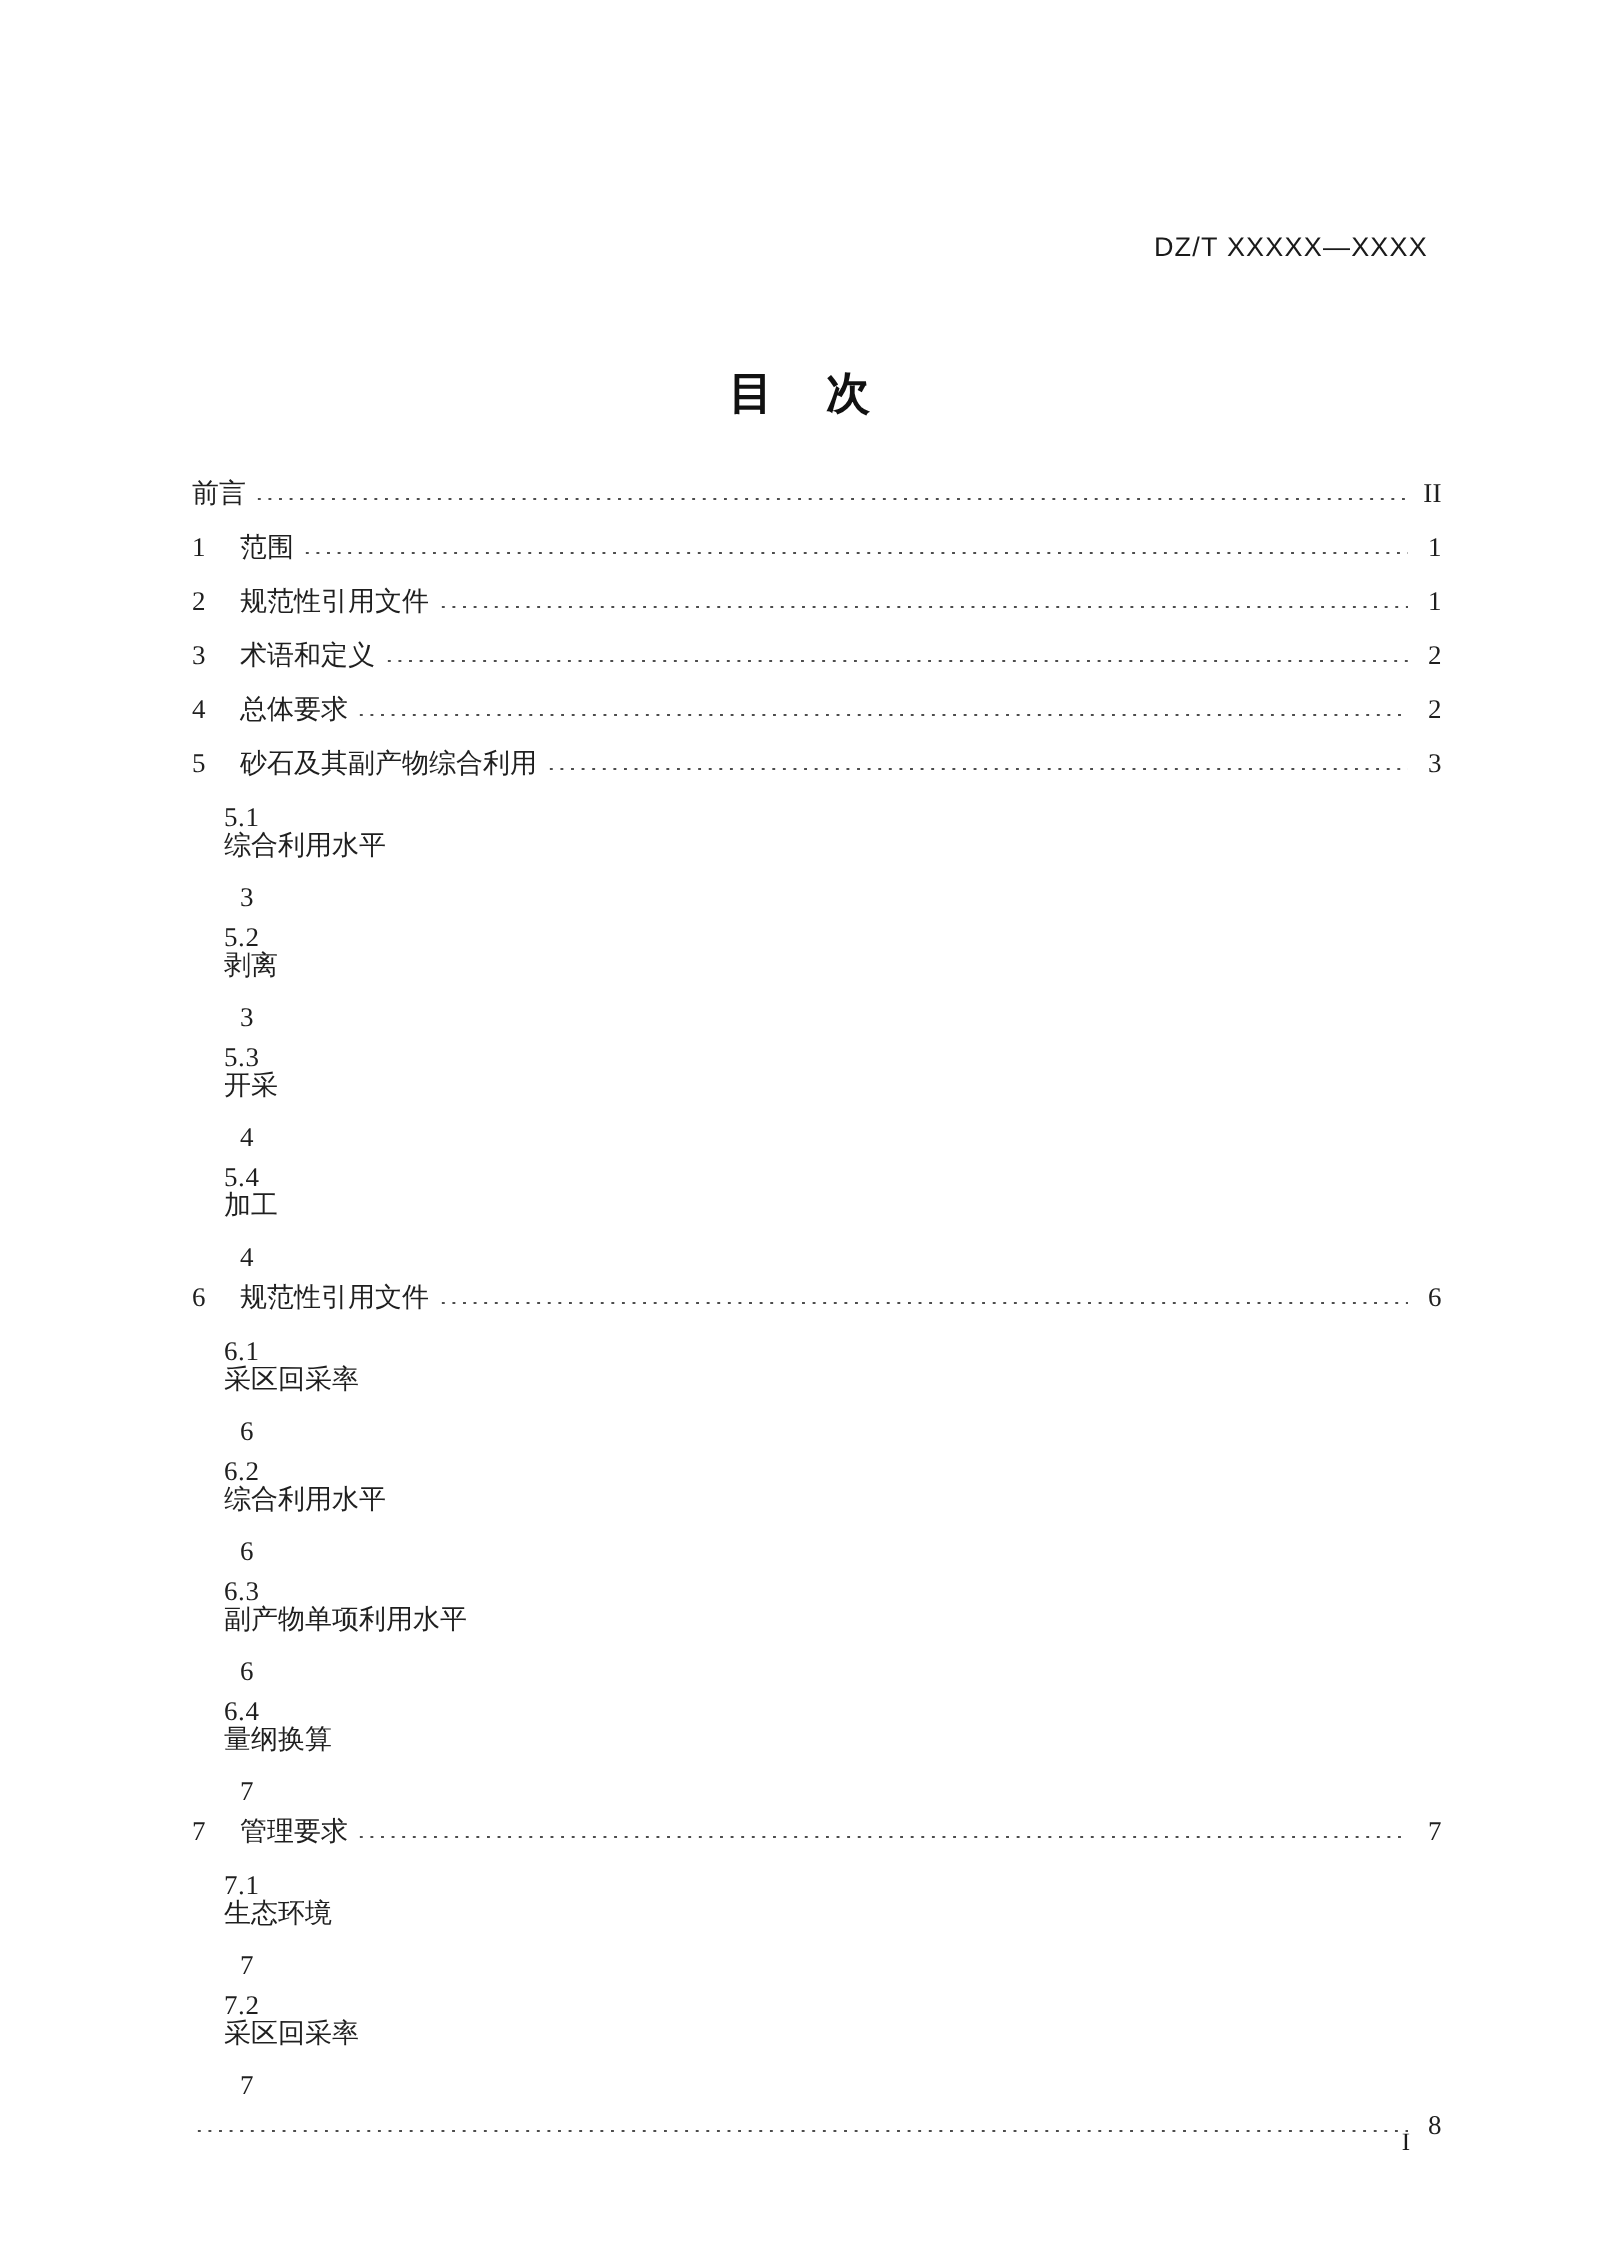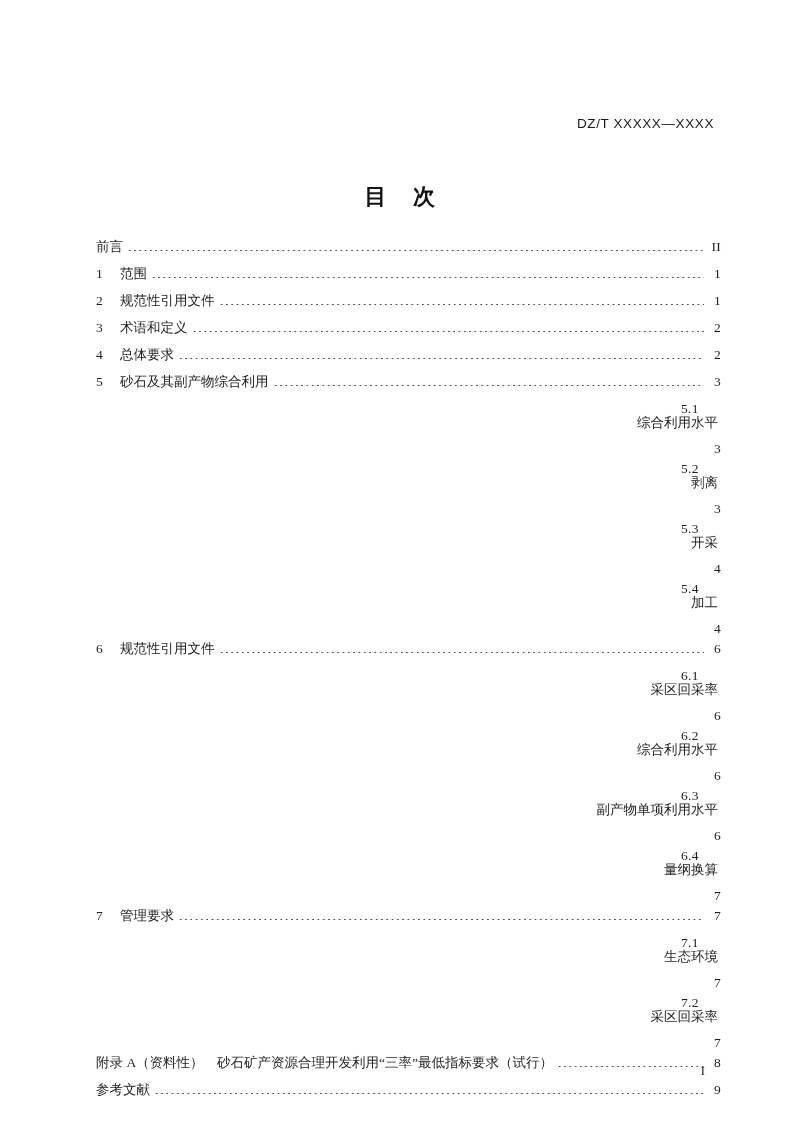--- a/index.html
+++ b/index.html
@@ -54,21 +54,21 @@
   
   .toc {
     position: absolute;
     top: 216px;
     left: 96px;
     width: 625px;
   }
 
   .toc-row {
     display: flex;
-    align-items: flex-end;
+    align-items: flex-start;
     font-size: 13.5px;
     line-height: 1;
     color: #1f1f1f;
     white-space: nowrap;
   }
   .toc-row.level-1 { margin-bottom: 13.5px; }
   .toc-row.level-2 { margin-bottom: 6.5px; padding-left: 16px; flex-direction: column; }
   .toc-row.plain   { margin-bottom: 13.5px; }
 
   .num {
@@ -235,26 +235,20 @@
         <span class="leader"></span>
         <span class="pageno">7</span>
       </div>
       <div class="toc-row level-2">
         <span class="num">7.2</span>
         <span class="label">采区回采率</span>
         <span class="leader"></span>
         <span class="pageno">7</span>
       </div>
       <div class="toc-row plain">
-        <span class="label">附录 A（资料性）　砂石矿产资源合理开发利用“三率”最低指标要求（试行）</span>
         <span class="leader"></span>
         <span class="pageno">8</span>
       </div>
-      <div class="toc-row plain">
-        <span class="label">参考文献</span>
-        <span class="leader"></span>
-        <span class="pageno">9</span>
-      </div>
     </div>
 
   <div class="doc-footer">I</div>
 
 </div>
 
 </body></html>

